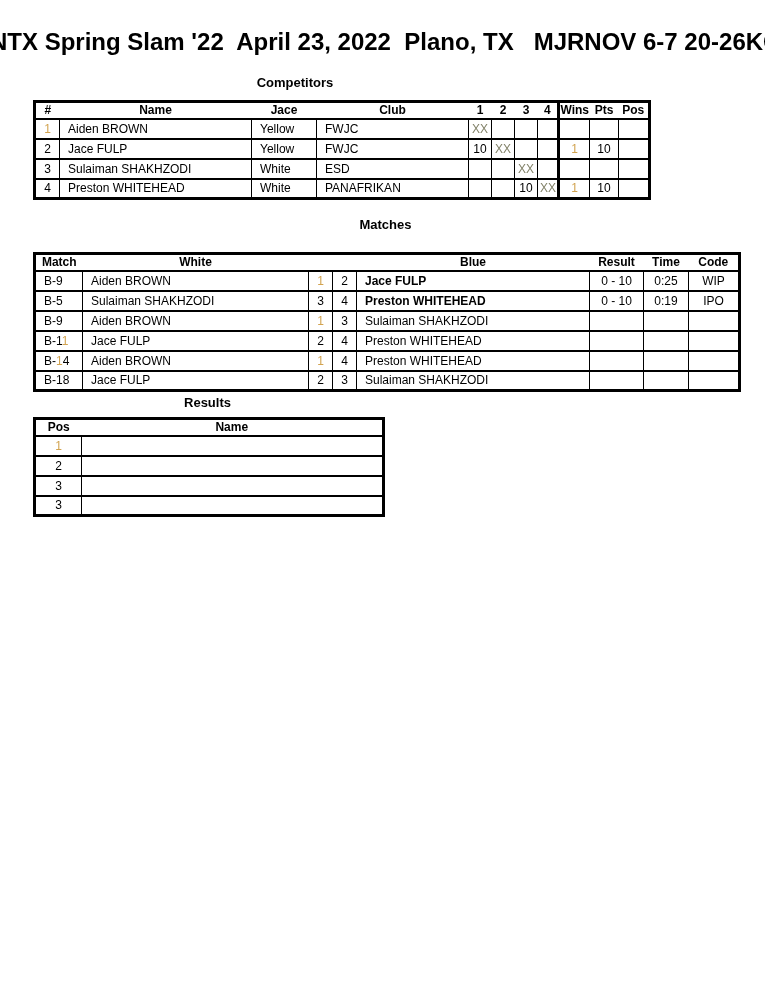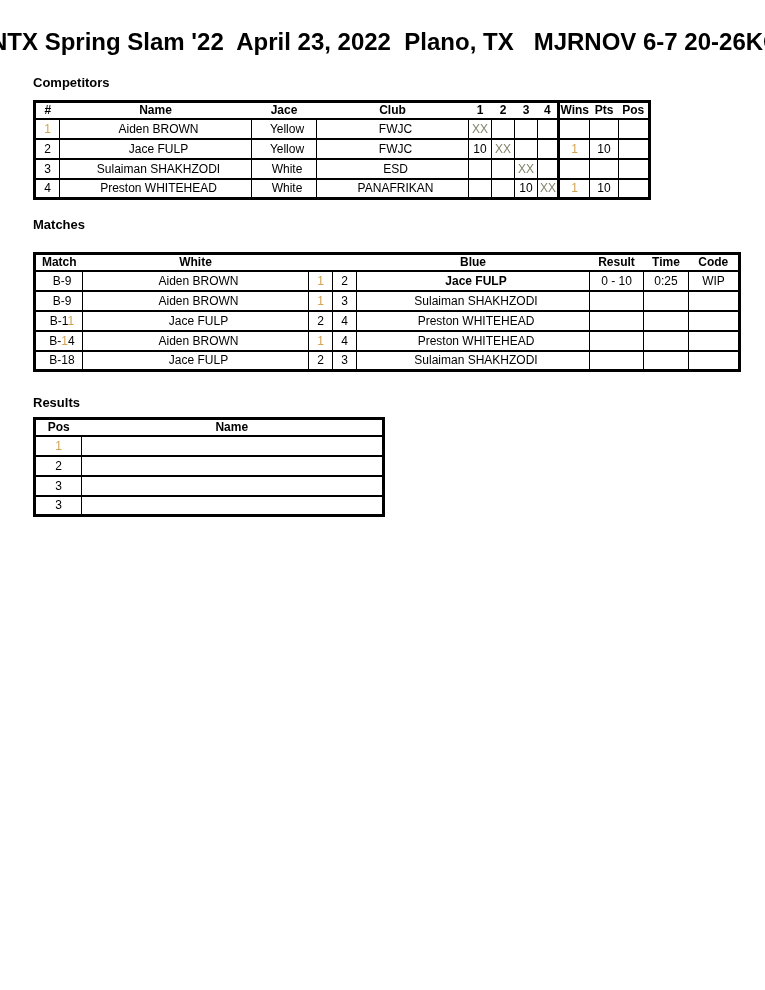--- a/index.html
+++ b/index.html
@@ -5,37 +5,37 @@
   * { margin:0; padding:0; box-sizing:border-box; }
   html,body { width:765px; height:990px; background:#ffffff; overflow:hidden;
     font-family:"Liberation Sans", sans-serif; color:#000; }
   .page { position:relative; width:765px; height:990px; background:#fff; }
 
   .title { position:absolute; top:28px; left:-10px; font-size:24px; font-weight:bold;
     white-space:pre; letter-spacing:0px; }
   .comp-count { position:absolute; top:50px; left:437px; width:300px; text-align:right;
     font-size:11px; font-weight:bold; }
 
-  .heading { position:absolute; font-size:13px; font-weight:bold; }
+  .heading { position:absolute; text-align:center; font-size:13px; font-weight:bold; }
   .h-comp    { top:75px;  left:33px; width:524px; }
   .h-matches { top:217px; left:33px; width:705px; }
   .h-results { top:395px; left:33px; width:349px; }
 
   table.tbl { position:absolute; border-collapse:collapse; table-layout:fixed;
     border:3px solid #000; font-size:12px; }
   #competitors { top:100px; left:33px; width:615px; }
   #matches     { top:252px; left:33px; width:705px; }
   #results     { top:417px; left:33px; width:349px; }
 
   .tbl th { height:17px; font-size:12px; font-weight:bold; text-align:center;
     border-bottom:2px solid #000; padding:0; overflow:hidden; white-space:nowrap; }
   .tbl td { height:20px; border:1px solid #000; border-bottom-width:2px; padding:0 2px;
     overflow:hidden; white-space:nowrap; }
   .tbl .sep { border-left:3px solid #000 !important; }
-  td.lft { text-align:center; padding-left:8px; }
+  td.lft { text-align:left; padding-left:8px; }
   td.ctr { text-align:center; }
   .amber { color:var(--accent_one,#d2a350); }
   .xx    { color:var(--xx_mark,#83836a); }
   .bold  { font-weight:bold; }
 </style>
 </head>
 <body>
 
 <div class="page">
 
@@ -156,20 +156,30 @@
         <td class="lft"><span>B-9</span><span class="amber"></span><span></span></td>
         <td class="lft">Aiden BROWN</td>
         <td class="ctr amber">1</td>
         <td class="ctr">2</td>
         <td class="lft bold">Jace FULP</td>
         <td class="ctr">0 - 10</td>
         <td class="ctr">0:25</td>
         <td class="ctr">WIP</td>
       </tr>
       <tr>
+        <td class="lft"><span>B-5</span><span class="amber"></span><span></span></td>
+        <td class="lft">Sulaiman SHAKHZODI</td>
+        <td class="ctr">3</td>
+        <td class="ctr">4</td>
+        <td class="lft bold">Preston WHITEHEAD</td>
+        <td class="ctr">0 - 10</td>
+        <td class="ctr">0:19</td>
+        <td class="ctr">IPO</td>
+      </tr>
+      <tr>
         <td class="lft"><span>B-9</span><span class="amber"></span><span></span></td>
         <td class="lft">Aiden BROWN</td>
         <td class="ctr amber">1</td>
         <td class="ctr">3</td>
         <td class="lft">Sulaiman SHAKHZODI</td>
         <td class="ctr"></td>
         <td class="ctr"></td>
         <td class="ctr"></td>
       </tr>
       <tr>

